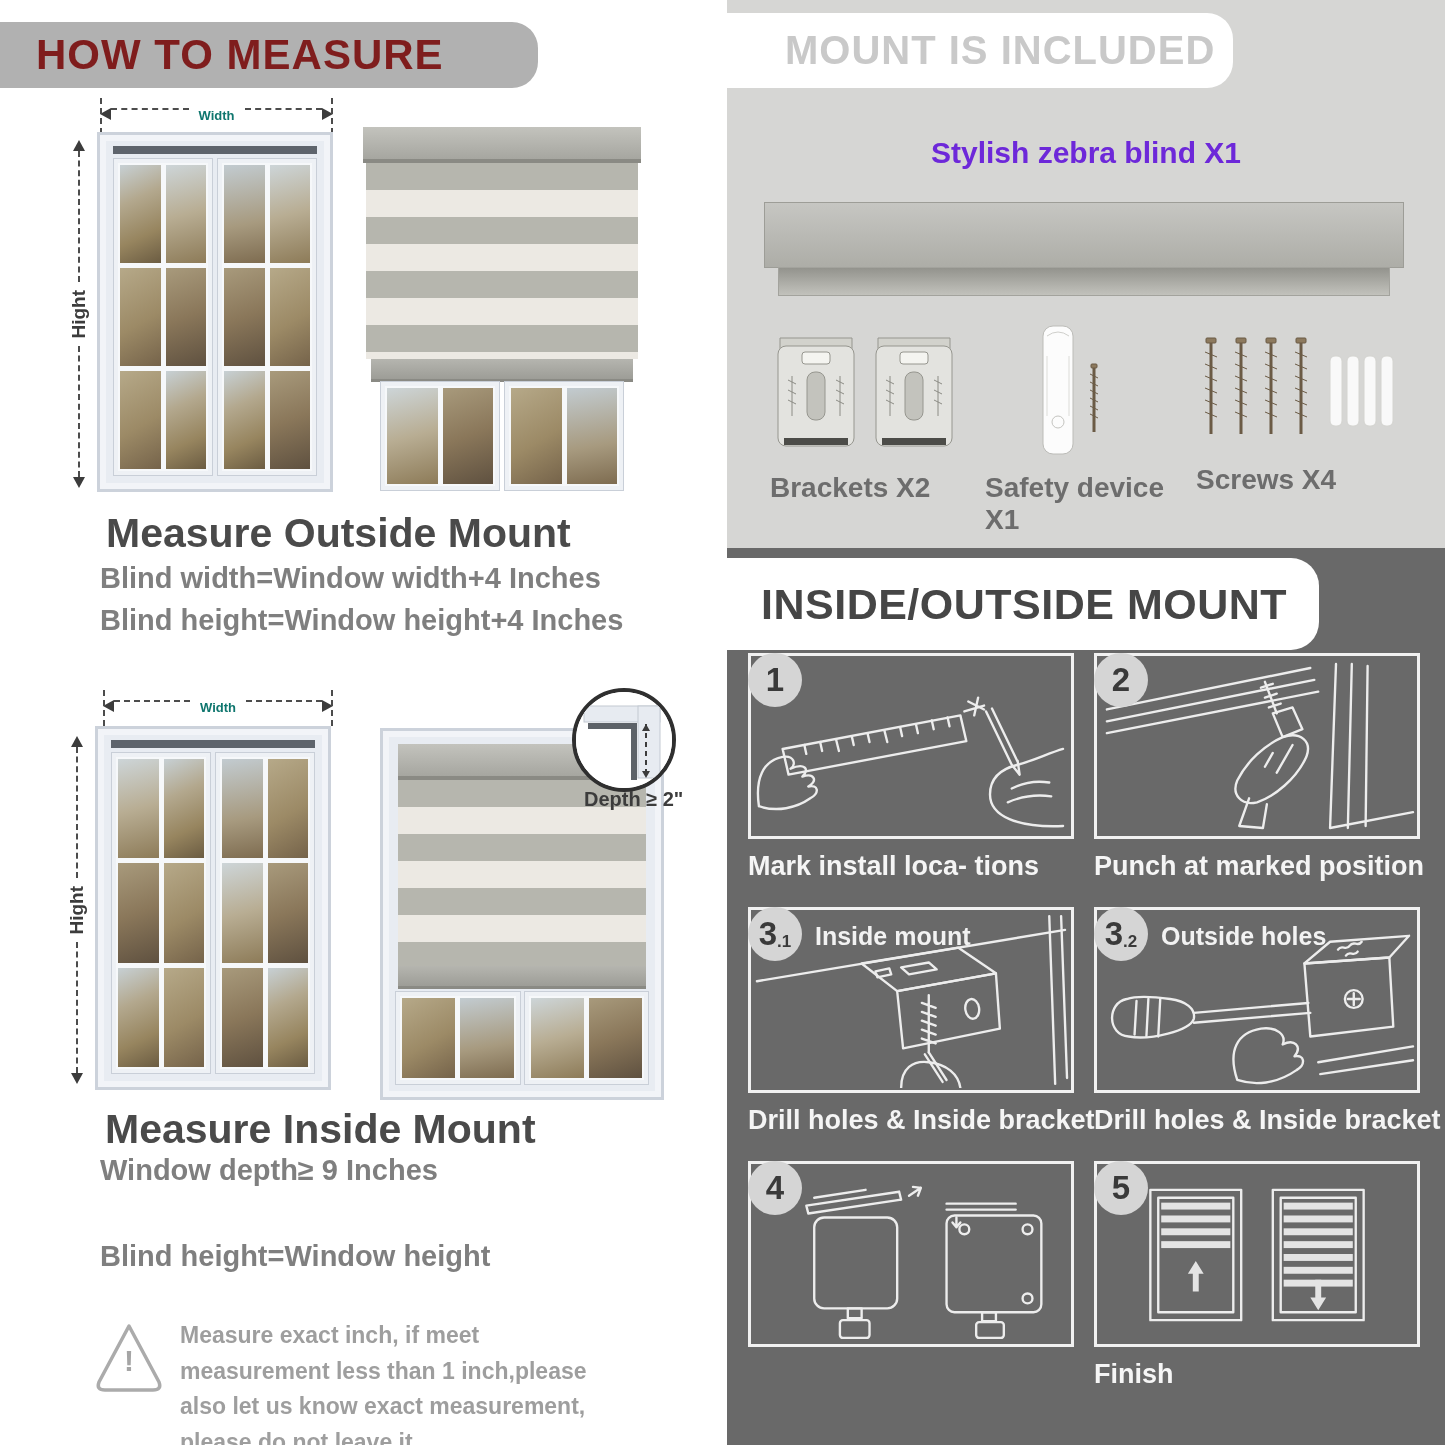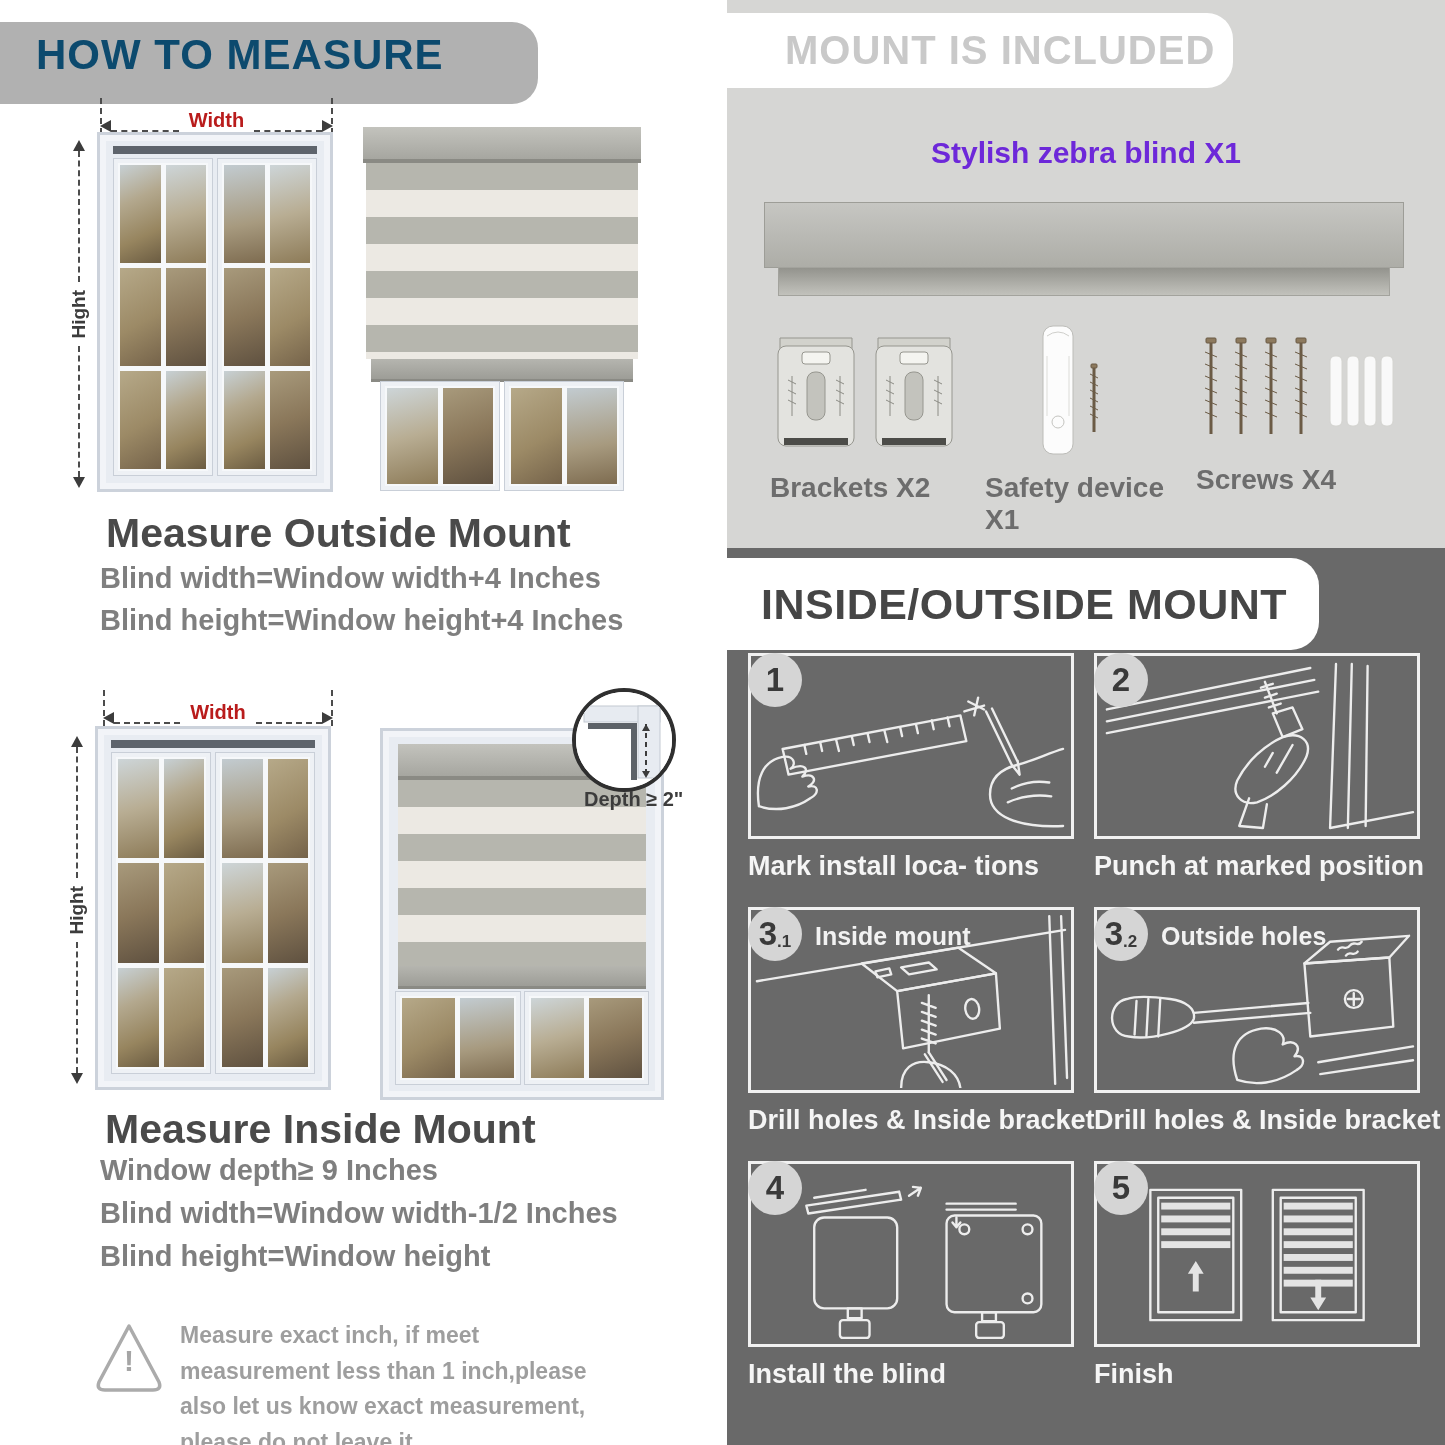--- a/index.html
+++ b/index.html
@@ -1,30 +1,30 @@
 <!DOCTYPE html>
 <html><head>
 <meta charset="utf-8">
 <style>
   html,body{margin:0;padding:0;background:#ffffff;}
   #canvas{position:relative;width:1445px;height:1445px;background:#ffffff;overflow:hidden;
           font-family:"Liberation Sans","DejaVu Sans",sans-serif;}
   .abs{position:absolute;}
 
   
-  .banner{left:0;top:22px;width:502px;height:82px;background:#b1b1b1;border-radius:0 26px 26px 0;
-          color:#0c4a6e;font-size:42px;font-weight:bold;line-height:66px;padding-left:36px;letter-spacing:1px;}
+  .banner{left:0;top:22px;width:502px;height:66px;background:#b1b1b1;border-radius:0 26px 26px 0;
+          color:#7f1d1d;font-size:42px;font-weight:bold;line-height:66px;padding-left:36px;letter-spacing:1px;}
   .h-measure{font-size:41px;font-weight:bold;color:#4a4a4a;margin-left:7px;}
   .f-line{font-size:29px;font-weight:bold;color:#7f7f7f;}
   .note-text{font-size:23px;font-weight:bold;color:#9e9e9e;line-height:1.55;width:452px;}
   .note-icon{left:94px;top:1320px;width:70px;height:76px;}
   .note-bang{position:absolute;left:0;right:0;top:24px;text-align:center;font-size:30px;font-weight:bold;color:#a5a5a5;}
 
   
-  .dimh{display:flex;align-items:flex-end;color:#b91c1c;font-size:20px;font-weight:bold;}
+  .dimh{display:flex;align-items:flex-start;color:#0f766e;font-size:13px;font-weight:bold;}
   .dimh .dash{flex:1;height:0;border-top:2px dashed #4c4c4c;}
   .dimh .lbl{padding:0 10px;white-space:nowrap;}
   .ah{width:0;height:0;border-top:6px solid transparent;border-bottom:6px solid transparent;}
   .ah.l{border-right:11px solid #3c3c3c;} .ah.r{border-left:11px solid #3c3c3c;}
   .dimh::before,.dimh::after{content:"";position:absolute;top:-10px;height:36px;border-left:2px dashed #4c4c4c;}
   .dimh::before{left:0;} .dimh::after{right:0;}
   .dimv{display:flex;flex-direction:column;align-items:center;color:#3c3c3c;font-size:19px;font-weight:bold;}
   .dimv .dash{flex:1;width:0;border-left:2px dashed #4c4c4c;}
   .av{width:0;height:0;border-left:6px solid transparent;border-right:6px solid transparent;}
   .av.u{border-bottom:11px solid #3c3c3c;} .av.d{border-top:11px solid #3c3c3c;}
@@ -201,21 +201,20 @@
       <rect x="62" y="14" width="22" height="72" fill="#e7ebf1" stroke="#c3c9d2"></rect>
       <path d="M12 34 H58 V88" stroke="#5d6268" stroke-width="6" fill="none"></path>
       <path d="M70 32 V86" stroke="#3c3c3c" stroke-width="2" stroke-dasharray="5 4" fill="none"></path>
       <path d="M70 32 l-4 7 h8 Z M70 86 l-4 -7 h8 Z" fill="#3c3c3c"></path>
     </svg>
   </div>
   <div class="abs depth-lbl" style="left:584px;top:788px;">Depth ≥ 2"</div>
 
   <div class="abs h-measure" style="left:98px;top:1106px;">Measure Inside Mount</div>
   <div class="abs f-line" style="left:100px;top:1154px;">Window depth≥ 9 Inches</div>
-  <div class="abs f-line" style="left:100px;top:1197px;">Blind width=Window width-1/2 Inches</div>
   <div class="abs f-line" style="left:100px;top:1240px;">Blind height=Window height</div>
 
   <div class="abs note-icon">
     <svg width="70" height="76" viewBox="0 0 70 76">
       <path d="M35 6 L65 62 Q68 70 59 70 L11 70 Q2 70 5 62 Z" fill="none" stroke="#ababab" stroke-width="3.5" stroke-linejoin="round"></path>
     </svg>
     <span class="note-bang">!</span>
   </div>
   <div class="abs note-text" style="left:180px;top:1318px;">Measure exact inch, if meet measurement less than 1 inch,please also let us know exact measurement, please do not leave it</div>
 
@@ -437,16 +436,15 @@
     <div class="badge">
         <span>5</span>
         <span class="sub"></span>
       </div>
   </div>
 
   <div class="abs caption" style="left:1094px;top:851px;">Punch at  marked position</div>
   <div class="abs caption" style="left:748px;top:851px;">Mark install loca- tions</div>
   <div class="abs caption" style="left:748px;top:1105px;">Drill holes &amp;  Inside bracket</div>
   <div class="abs caption" style="left:1094px;top:1105px;">Drill holes &amp;  Inside bracket</div>
-  <div class="abs caption" style="left:748px;top:1359px;">Install the blind</div>
   <div class="abs caption" style="left:1094px;top:1359px;">Finish</div>
 
 </div>
 
 </body></html>

